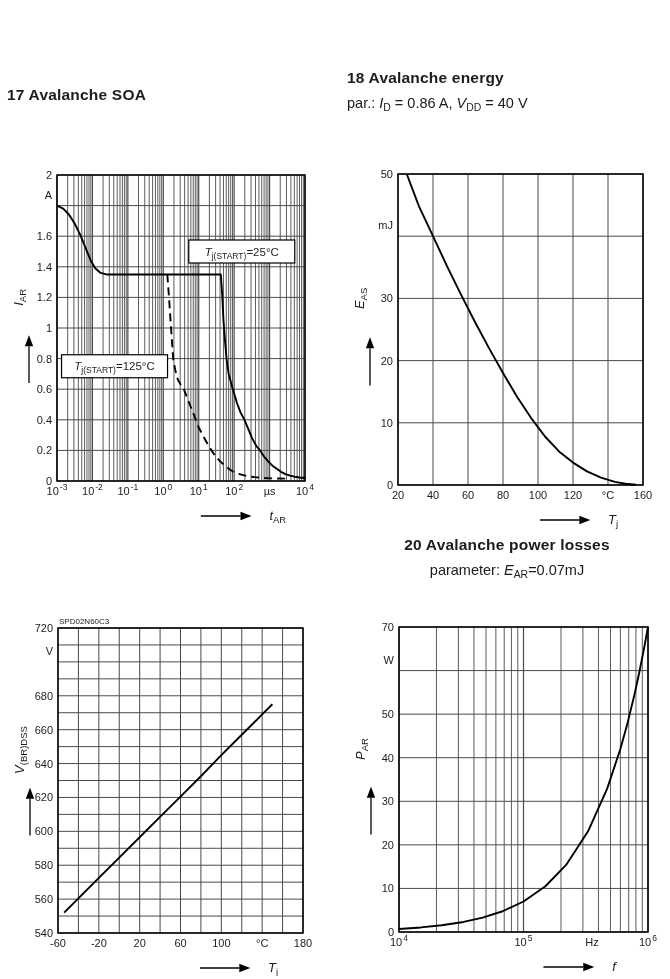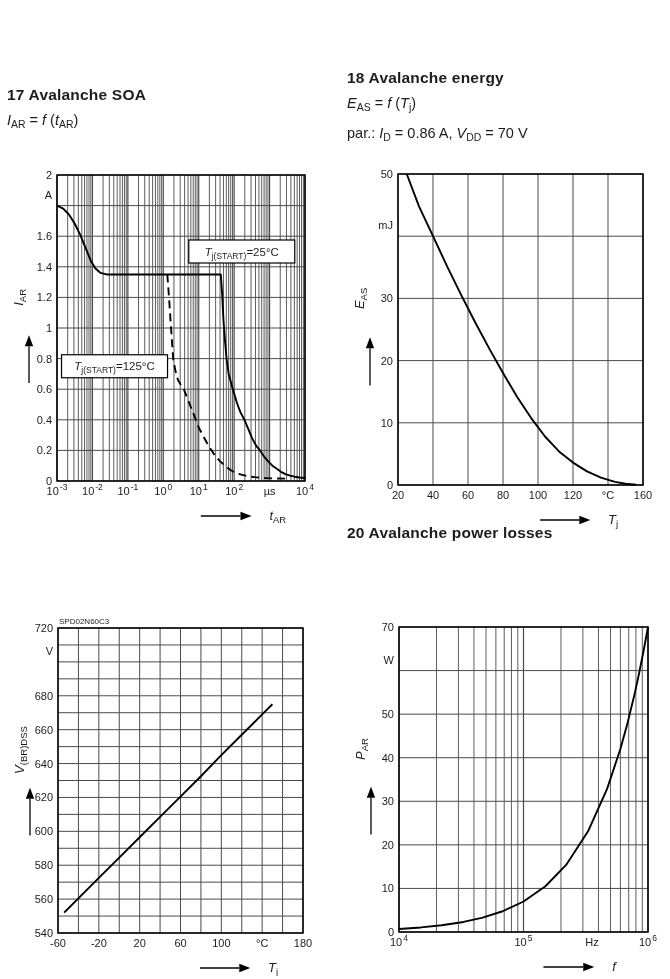--- a/index.html
+++ b/index.html
@@ -15,21 +15,20 @@
   .tk-s{font-size:0.72em;vertical-align:-0.28em;letter-spacing:0;}
   svg{position:absolute;display:block;}
   svg text{font-family:"Liberation Sans","DejaVu Sans",sans-serif;fill:#1c1c1c;}
 </style>
 </head>
 <body>
 
 <section>
   <div class="fig-head" style="left:7px;top:86px;">
     <div class="fig-title">17 Avalanche SOA</div>
-    <div class="fig-line"><span class="tk-i">I</span><span class="tk-s">AR</span><span> = </span><span class="tk-i">f</span><span> (</span><span class="tk-i">t</span><span class="tk-s">AR</span><span>)</span></div>
   </div>
   <svg id="chart-svg-0" style="left:0px;top:168px;" width="335" height="362" viewBox="0 0 335 362">
       <g>
         <line x1="57" y1="7" x2="57" y2="313" stroke="#4b4b4b" stroke-width="1.2"></line>
         <line x1="67.6650627035239" y1="7" x2="67.6650627035239" y2="313" stroke="#4b4b4b" stroke-width="0.9"></line>
         <line x1="73.90372445292519" y1="7" x2="73.90372445292519" y2="313" stroke="#4b4b4b" stroke-width="0.9"></line>
         <line x1="78.33012540704782" y1="7" x2="78.33012540704782" y2="313" stroke="#4b4b4b" stroke-width="0.9"></line>
         <line x1="81.76350872504753" y1="7" x2="81.76350872504753" y2="313" stroke="#4b4b4b" stroke-width="0.9"></line>
         <line x1="84.5687871564491" y1="7" x2="84.5687871564491" y2="313" stroke="#4b4b4b" stroke-width="0.9"></line>
         <line x1="86.94061627479081" y1="7" x2="86.94061627479081" y2="313" stroke="#4b4b4b" stroke-width="0.9"></line>
@@ -147,22 +146,21 @@
         <line x1="29" y1="215.08" x2="29" y2="178.36" stroke="#000" stroke-width="1.3"></line>
         <polygon points="29,167.36 24.8,178.36 33.2,178.36" fill="#000"></polygon>
       </g>
       <text x="23" y="129.4" text-anchor="middle" font-size="13" fill="#1c1c1c" transform="rotate(-90 23 129.4)"><tspan dy="0" font-size="13" font-style="italic">I</tspan><tspan dy="3" font-size="9.5">AR</tspan></text>
     </svg>
 </section>
 
 <section>
   <div class="fig-head" style="left:347px;top:69px;">
     <div class="fig-title">18 Avalanche energy</div>
-    <div class="fig-line"><span class="tk-i">E</span><span class="tk-s">AS</span><span> = </span><span class="tk-i">f</span><span> (</span><span class="tk-i">T</span><span class="tk-s">j</span><span>)</span></div>
-    <div class="fig-line"><span>par.: </span><span class="tk-i">I</span><span class="tk-s">D</span><span> = 0.86 A, </span><span class="tk-i">V</span><span class="tk-s">DD</span><span> = 70 V</span></div>
+    <div class="fig-line"><span>par.: </span><span class="tk-i">I</span><span class="tk-s">D</span><span> = 0.86 A, </span><span class="tk-i">V</span><span class="tk-s">DD</span><span> = 40 V</span></div>
   </div>
   <svg id="chart-svg-1" style="left:340px;top:167px;" width="330" height="362" viewBox="0 0 330 362">
       <g>
         <line x1="58" y1="7" x2="58" y2="318" stroke="#4b4b4b" stroke-width="1"></line>
         <line x1="93" y1="7" x2="93" y2="318" stroke="#4b4b4b" stroke-width="1"></line>
         <line x1="128" y1="7" x2="128" y2="318" stroke="#4b4b4b" stroke-width="1"></line>
         <line x1="163" y1="7" x2="163" y2="318" stroke="#4b4b4b" stroke-width="1"></line>
         <line x1="198" y1="7" x2="198" y2="318" stroke="#4b4b4b" stroke-width="1"></line>
         <line x1="233" y1="7" x2="233" y2="318" stroke="#4b4b4b" stroke-width="1"></line>
         <line x1="268" y1="7" x2="268" y2="318" stroke="#4b4b4b" stroke-width="1"></line>
@@ -280,22 +278,23 @@
       <text x="268" y="358" font-size="13" fill="#1c1c1c"><tspan dy="0" font-size="13" font-style="italic">T</tspan><tspan dy="3" font-size="9.5">j</tspan></text>
       <g>
         <line x1="30" y1="221.4" x2="30" y2="184.8" stroke="#000" stroke-width="1.3"></line>
         <polygon points="30,173.8 25.8,184.8 34.2,184.8" fill="#000"></polygon>
       </g>
       <text x="24" y="136" text-anchor="middle" font-size="13" fill="#1c1c1c" transform="rotate(-90 24 136)"><tspan dy="0" font-size="13" font-style="italic">V</tspan><tspan dy="3" font-size="9.5">(BR)DSS</tspan></text>
     </svg>
 </section>
 
 <section>
-  <div class="fig-head" style="left:347px;top:524px;">
+  <div class="fig-head" style="left:347px;top:536px;text-align:center;">
     <div class="fig-title">20 Avalanche power losses</div>
+    <div class="fig-line"><span>parameter: </span><span class="tk-i">E</span><span class="tk-s">AR</span><span>=0.07mJ</span></div>
   </div>
   <svg id="chart-svg-3" style="left:340px;top:620px;" width="330" height="362" viewBox="0 0 330 362">
       <g>
         <line x1="59" y1="7" x2="59" y2="312" stroke="#4b4b4b" stroke-width="1.2"></line>
         <line x1="96.47823446016567" y1="7" x2="96.47823446016567" y2="312" stroke="#4b4b4b" stroke-width="0.9"></line>
         <line x1="118.401596212598" y1="7" x2="118.401596212598" y2="312" stroke="#4b4b4b" stroke-width="0.9"></line>
         <line x1="133.95646892033133" y1="7" x2="133.95646892033133" y2="312" stroke="#4b4b4b" stroke-width="0.9"></line>
         <line x1="146.02176553983435" y1="7" x2="146.02176553983435" y2="312" stroke="#4b4b4b" stroke-width="0.9"></line>
         <line x1="155.87983067276366" y1="7" x2="155.87983067276366" y2="312" stroke="#4b4b4b" stroke-width="0.9"></line>
         <line x1="164.21470598177498" y1="7" x2="164.21470598177498" y2="312" stroke="#4b4b4b" stroke-width="0.9"></line>

